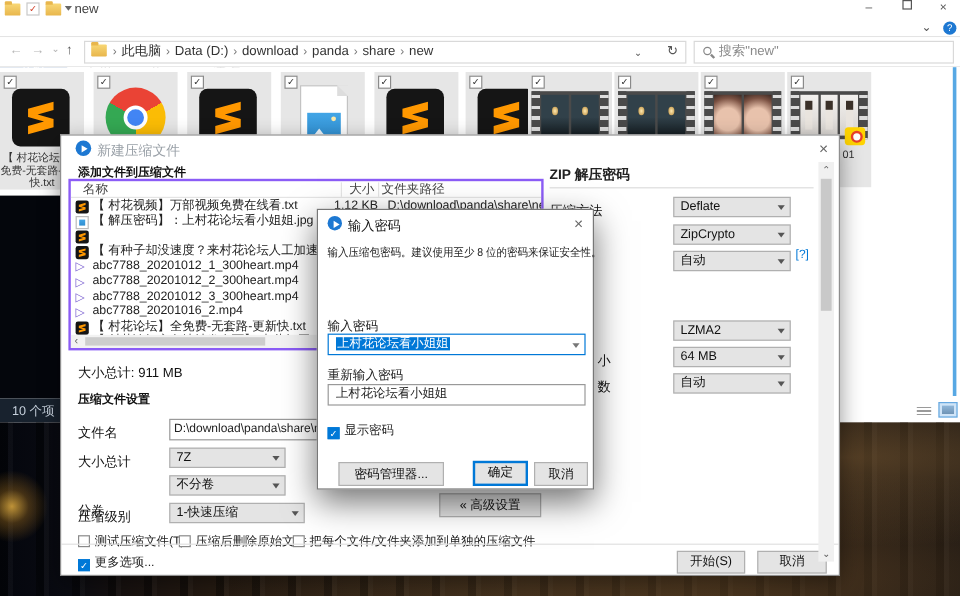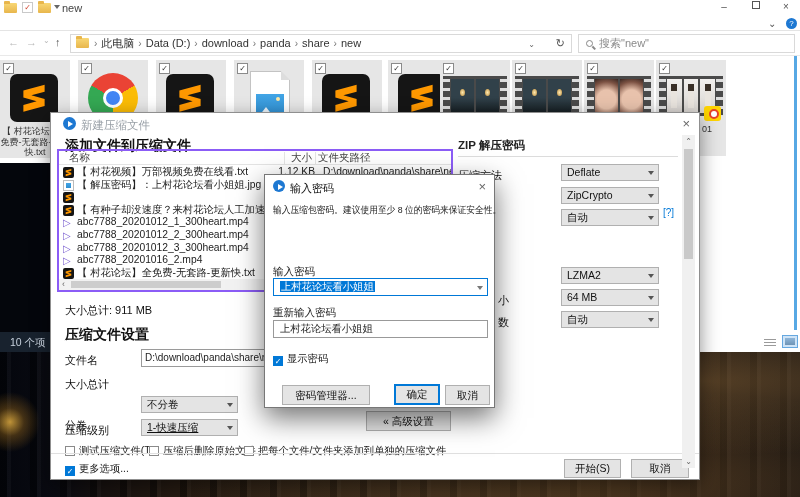--- a/index.html
+++ b/index.html
@@ -93,21 +93,21 @@
   .appdot::after { content:""; position:absolute; left:5px; top:3.5px; border-style:solid; border-width:3px 0 3px 5px; border-color:transparent transparent transparent #fff; }
   .combo { position:absolute; height:17px; background:#e4e4e4; border:1px solid #b0b0b0; font-size:10.5px; line-height:15px; padding-left:5px; color:#111; }
   .combo .arr { position:absolute; right:4px; top:6px; border-style:solid; border-width:4px 3.5px 0 3.5px; border-color:#555 transparent transparent transparent; }
   .btn { position:absolute; background:#e4e4e4; border:1px solid #b0b0b0; font-size:10.5px; text-align:center; color:#111; }
   .ckbox { display:inline-block; width:10px; height:10px; border:1px solid #8a8a8a; background:#fff; vertical-align:-2px; margin-right:4px; }
   .ckbox.checked { background:#0078d7; border-color:#0078d7; color:#fff; font-size:8px; line-height:9px; text-align:center; }
 
   
   .maindlg { left:50px; top:112px; width:650px; height:368px; }
   .md-title { position:absolute; left:30px; top:5px; color:#9aa1a8; font-size:11.5px; }
-  .md-section { position:absolute; font-weight:bold; font-size:14px; color:#111; }
+  .md-section { position:absolute; font-weight:bold; font-size:10px; color:#111; }
   .filelist { position:absolute; left:6px; top:36px; width:396px; height:143px; border:2px solid #8b5cf6; overflow:hidden; }
   .fl-header { position:absolute; left:0; top:0; width:100%; height:14px; border-bottom:1px solid #e4e4e4; color:#444; font-size:10.5px; }
   .fl-col-sep { position:absolute; top:1px; height:12px; width:1px; background:#e4e4e4; }
   .lrow { position:absolute; left:0; width:100%; height:12.6px; font-size:10.3px; line-height:12.6px; white-space:nowrap; }
   .lrow .fname { position:absolute; left:18px; }
   .lrow .fsize { position:absolute; left:196px; width:60px; text-align:right; }
   .lrow .fpath { position:absolute; left:264px; width:130px; overflow:hidden; }
   .licon { position:absolute; left:4px; top:1px; width:11px; height:11px; }
   .licon.subl-mini { background:#151515; border-radius:2px; }
   .licon.subl-mini svg { position:absolute; left:1px; top:1px; }
@@ -357,26 +357,27 @@
       </div>
     </div>
 
     <span class="formlabel" style="top:190px;">大小总计: 911 MB</span>
     <span class="md-section" style="left:14px;top:213px;">压缩文件设置</span>
 
     <span class="formlabel" style="top:240px;">文件名</span>
     <div class="fn-input" style="top:236px;">D:\download\panda\share\new\【</div>
 
     <span class="formlabel" style="top:264px;">大小总计</span>
+    <div class="combo" style="left:90px;top:260px;width:97px;"><span>7Z</span><span class="arr"></span></div>
 
     <span class="formlabel" style="top:305px;">分卷</span>
     <div class="combo" style="left:90px;top:283px;width:97px;"><span>不分卷</span><span class="arr"></span></div>
 
     <span class="formlabel" style="top:310px;">压缩级别</span>
-    <div class="combo" style="left:90px;top:306px;width:97px;text-decoration:underline;"><span>1-快速压缩</span><span class="arr"></span></div>
+    <div class="combo" style="left:90px;top:306px;width:113px;"><span>1-快速压缩</span><span class="arr"></span></div>
 
     <div class="btn" style="left:315px;top:298px;width:85px;height:20px;line-height:18px;">« 高级设置</div>
 
     <span class="mcheck" style="left:14px;top:331px;"><span class="ckbox"></span><span>测试压缩文件(T)</span></span>
     <span class="mcheck" style="left:98px;top:331px;"><span class="ckbox"></span><span>压缩后删除原始文件</span></span>
     <span class="mcheck" style="left:193px;top:331px;"><span class="ckbox"></span><span>把每个文件/文件夹添加到单独的压缩文件</span></span>
 
     <div class="bottombar-line"></div>
     <span class="mcheck" style="left:14px;top:349px;"><span class="ckbox checked">✓</span><span>更多选项...</span></span>
     <div class="btn" style="left:513px;top:346px;width:57px;height:19px;line-height:17px;">开始(S)</div>

